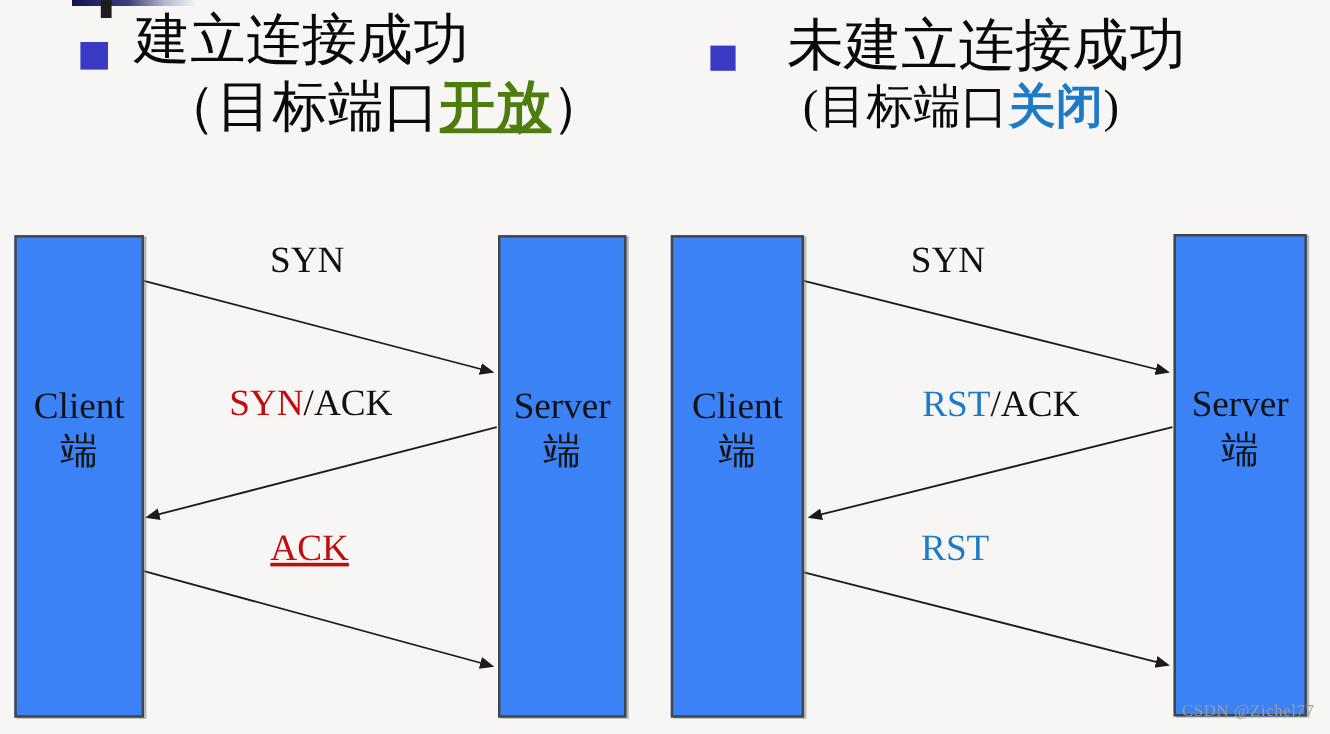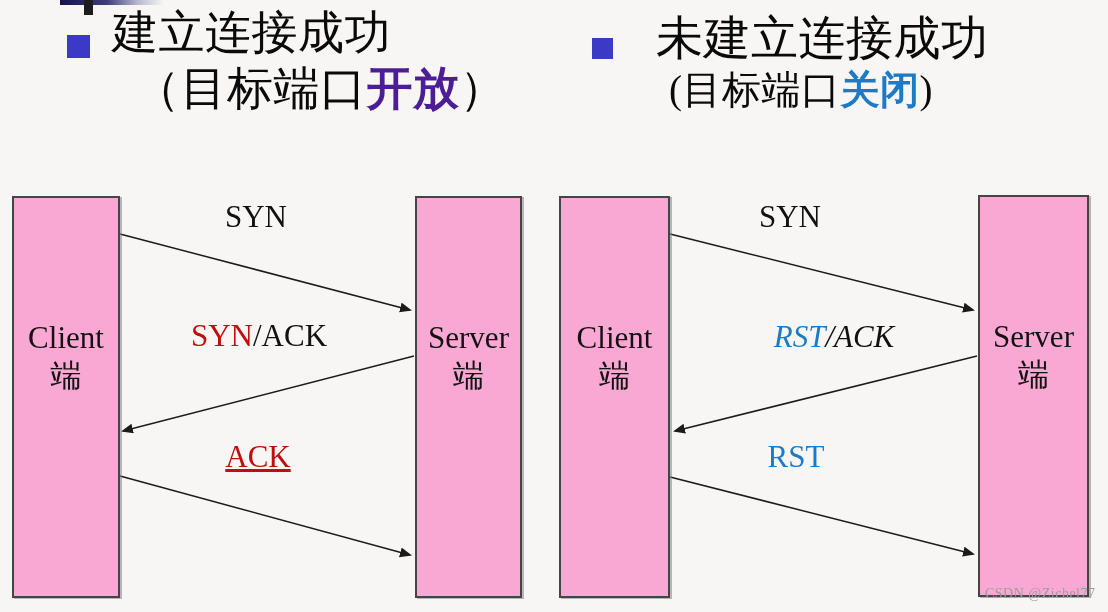--- a/index.html
+++ b/index.html
@@ -26,21 +26,21 @@
     position:absolute;color:#0a0a0a;font-size:46px;line-height:1.1;
     white-space:nowrap;letter-spacing:0.5px;
   }
   .h-left-1{left:112px;top:8px;text-align:right;}
   .h-left-2{left:134px;top:64px;}
   .h-right-1{left:643px;top:13px;font-size:47px;margin-left:13px;}
   .h-right-2{left:637px;top:69px;font-size:39px;margin-left:32px;}
   .em{font-weight:700;}
   
   .node-box{
-    position:absolute;background:#f9a8d4;
+    position:absolute;background:#3b82f6;
     border:2px solid #454545;box-sizing:border-box;
     box-shadow:2px 1px 0 rgba(130,130,130,0.55);
     display:flex;align-items:center;justify-content:center;
     padding-bottom:80px;
   }
   .bx-l-client{left:12px;top:196px;width:108px;height:402px;}
   .bx-l-server{left:415px;top:196px;width:107px;height:402px;}
   .bx-r-client{left:559px;top:196px;width:111px;height:402px;}
   .bx-r-server{left:978px;top:195px;width:111px;height:402px;}
   .node-label{
@@ -48,41 +48,41 @@
   }
   
   .msg{
     position:absolute;font-size:31px;white-space:nowrap;
     transform:translateX(-50%);line-height:1;
   }
   .m-l-1{left:256px;top:201px;}
   .m-l-2{left:259px;top:320px;}
   .m-l-3{left:258px;top:441px;}
   .m-r-1{left:790px;top:201px;}
-  .m-r-2{left:834px;top:321px;font-style:italic;}
+  .m-r-2{left:834px;top:321px;}
   .m-r-3{left:796px;top:441px;}
   
   svg.arrows{position:absolute;left:0;top:0;width:1108px;height:612px;pointer-events:none;}
   svg.arrows line{stroke:#1b1b1b;stroke-width:1.5;}
   
   .watermark{
     position:absolute;left:985px;top:586px;
     font-family:Liberation Serif, serif;
     font-size:14px;color:#9c9c9c;letter-spacing:0.5px;white-space:nowrap;
   }
 </style>
 </head>
 <body>
 
 <div class="top-bar"></div>
 <div class="top-tick"></div>
 
 <div class="bullet b-left"></div>
 <div class="h-line h-left-1">建立连接成功</div>
-<div class="h-line h-left-2"><span>（目标端口</span><span class="em" style="color: #4c1d95;">开放</span><span>）</span></div>
+<div class="h-line h-left-2"><span>（目标端口</span><span class="em" style="color: #4d7c0f; text-decoration: underline;">开放</span><span>）</span></div>
 
 <div class="bullet b-right"></div>
 <div class="h-line h-right-1">未建立连接成功</div>
 <div class="h-line h-right-2"><span>(目标端口</span><span class="em" style="color: rgb(29, 122, 198);">关闭</span><span>)</span></div>
 
 <svg class="arrows" viewBox="0 0 1108 612" xmlns="http://www.w3.org/2000/svg">
   <defs>
     <marker id="ah" markerUnits="userSpaceOnUse" markerWidth="14" markerHeight="12" refX="10" refY="5" orient="auto">
       <path d="M0,0 L12,5 L0,10 z" fill="#1b1b1b"></path>
     </marker>

